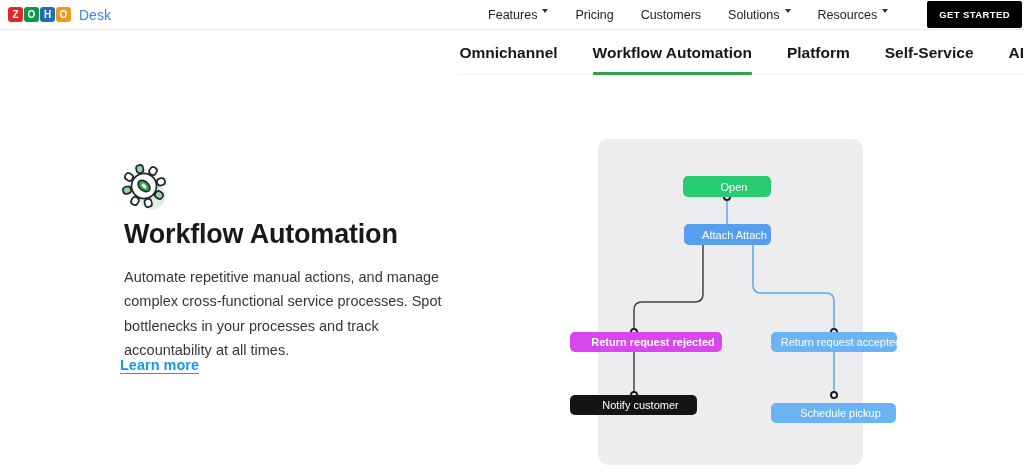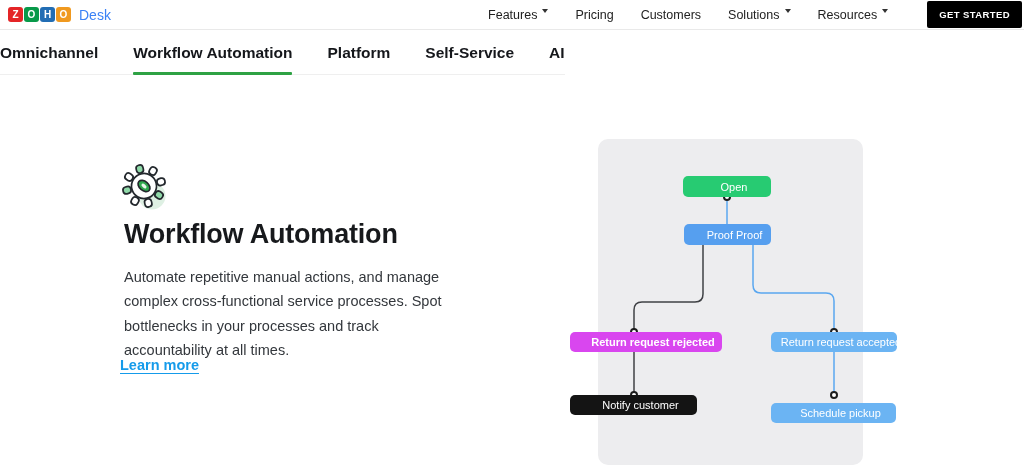--- a/index.html
+++ b/index.html
@@ -26,21 +26,21 @@
     align-items: flex-start; gap: 5px; white-space: nowrap; }
   .caret { width: 0; height: 0; border-left: 3.5px solid transparent;
     border-right: 3.5px solid transparent; border-top: 4px solid #333;
     display: inline-block; margin-top: 1px; }
   .cta-btn { margin-left: 12px; background: #000000; color: #fff; border: none;
     font-family: "Liberation Sans", sans-serif; font-size: 9.5px; font-weight: bold;
     letter-spacing: 0.4px; padding: 8px 12px; border-radius: 2px; cursor: pointer; }
 
   
   .tabstrip-row { position: absolute; top: 31px; left: 0; right: 0;
-    display: flex; justify-content: flex-start; }
+    display: flex; justify-content: flex-end; }
   .tabstrip { display: inline-flex; gap: 35px; border-bottom: 1px solid #efefef; }
   .tab { position: relative; font-size: 15.5px; font-weight: bold; color: #15171b;
     padding: 13px 0 12px 0; cursor: pointer; white-space: nowrap; }
   .tab.active::after { content: ""; position: absolute; left: 0; right: 0;
     bottom: -1px; height: 3px; background: #2EA244; border-radius: 1px; }
 
   
   .feature-icon { position: absolute; left: 121px; top: 161px; width: 50px; height: 54px; }
   .feature-title { position: absolute; left: 124px; top: 219px; font-size: 27px;
     font-weight: bold; color: #17191c; letter-spacing: -0.2px; }
@@ -157,20 +157,20 @@
       <g fill="#fff" stroke="#1d1d1d" stroke-width="2">
         <circle cx="167" cy="67" r="3"></circle>
         <circle cx="74" cy="202" r="3"></circle>
         <circle cx="274" cy="202" r="3"></circle>
         <circle cx="74" cy="265" r="3"></circle>
         <circle cx="274" cy="265" r="3"></circle>
       </g>
     </svg>
 
     <div class="node node-open">Open</div>
-    <div class="node node-attach">Proof Proof</div>
+    <div class="node node-attach">Attach Attach</div>
     <div class="node node-rejected">Return request rejected</div>
     <div class="node node-accepted">Return request accepted</div>
     <div class="node node-notify">Notify customer</div>
     <div class="node node-pickup">Schedule pickup</div>
   </div>
 
 </div>
 
 </body></html>

